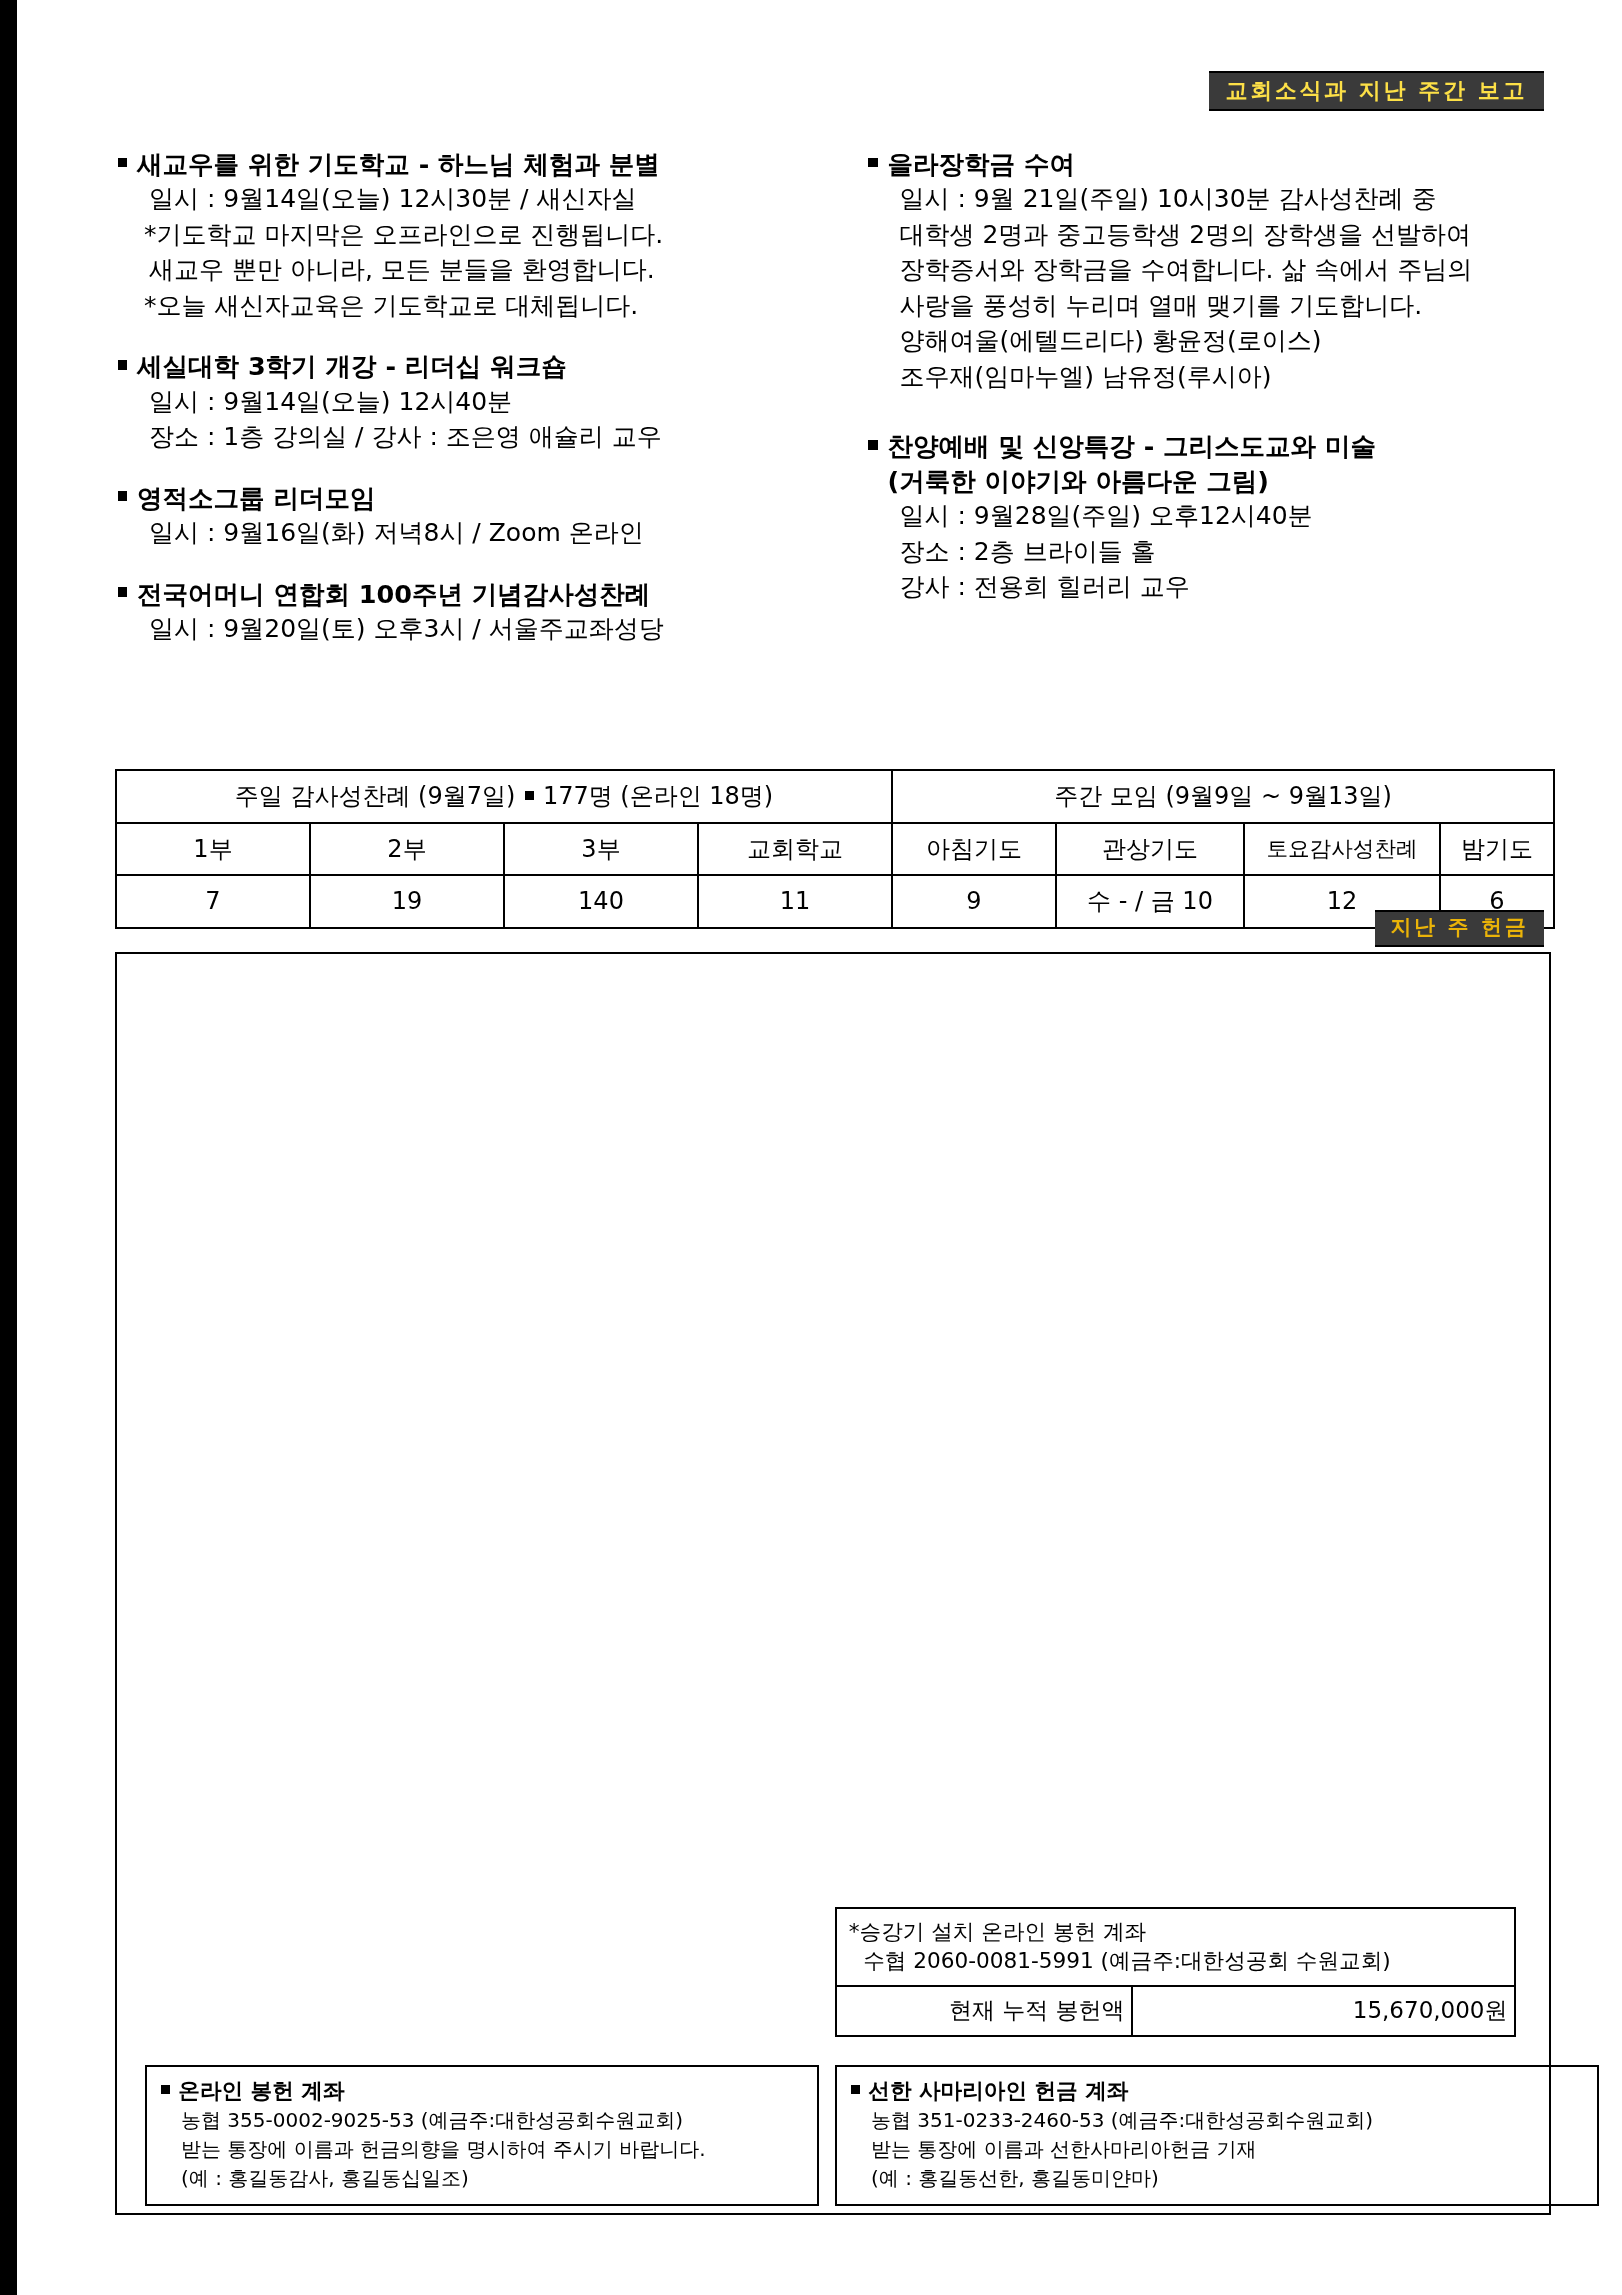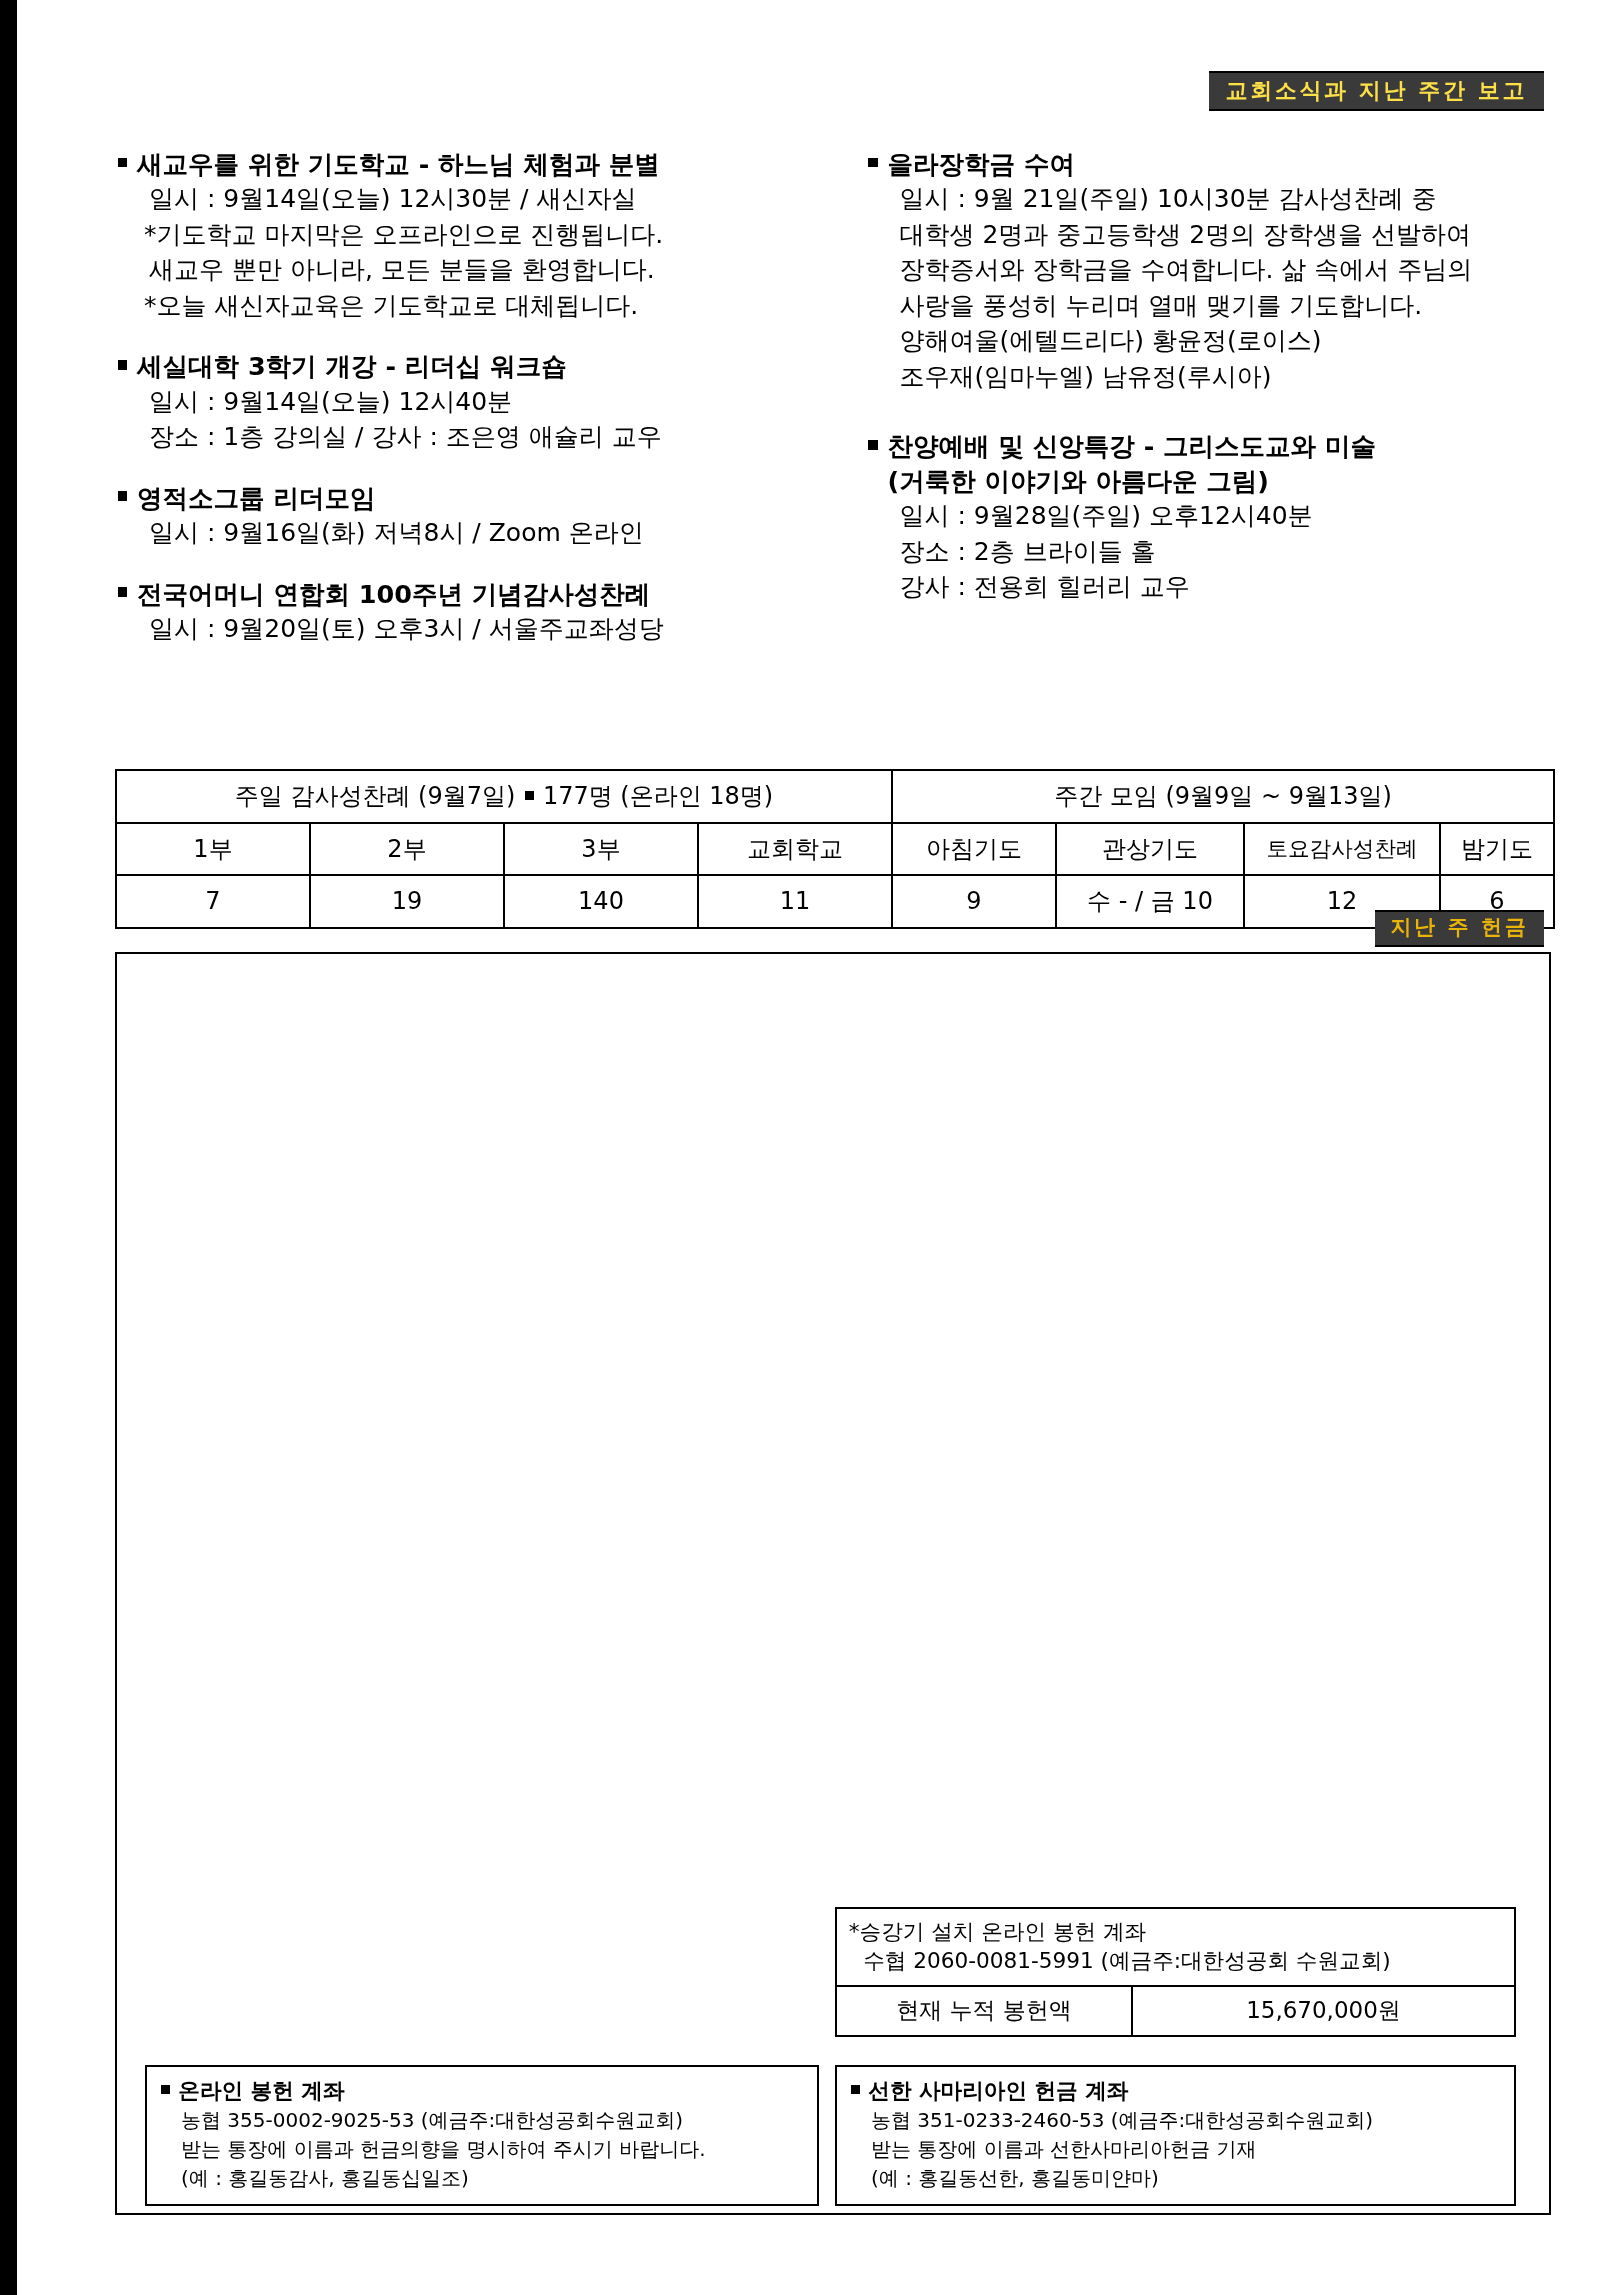--- a/index.html
+++ b/index.html
@@ -161,21 +161,21 @@
     border-bottom: 2px solid #000;
   }
   .elevator-head .l2 {
     padding-left: 14.4px;
   }
   .elevator-row {
     display: flex;
   }
   .elevator-row .c1, .elevator-row .c2 {
     font-size: 23px;
-    text-align: center;
+    text-align: right;
     padding: 7.9px 6.5px 9.2px 6.5px;
   }
   .elevator-row .c1 {
     width: 281px;
     border-right: 2px solid #000;
   }
   .elevator-row .c2 {
     flex: 1;
   }
   
@@ -186,21 +186,21 @@
     padding: 9.2px 13px 10.5px 13px;
   }
   .acct-left {
     left: 128px;
     top: 2065px;
     width: 674px;
   }
   .acct-right {
     left: 818px;
     top: 2065px;
-    width: 681px;
+    width: 764px;
   }
   .acct-title {
     font-size: 21.6px;
     font-weight: bold;
     position: relative;
     padding-left: 18.3px;
     line-height: 1.4;
   }
   .acct-title .bullet {
     position: absolute;

